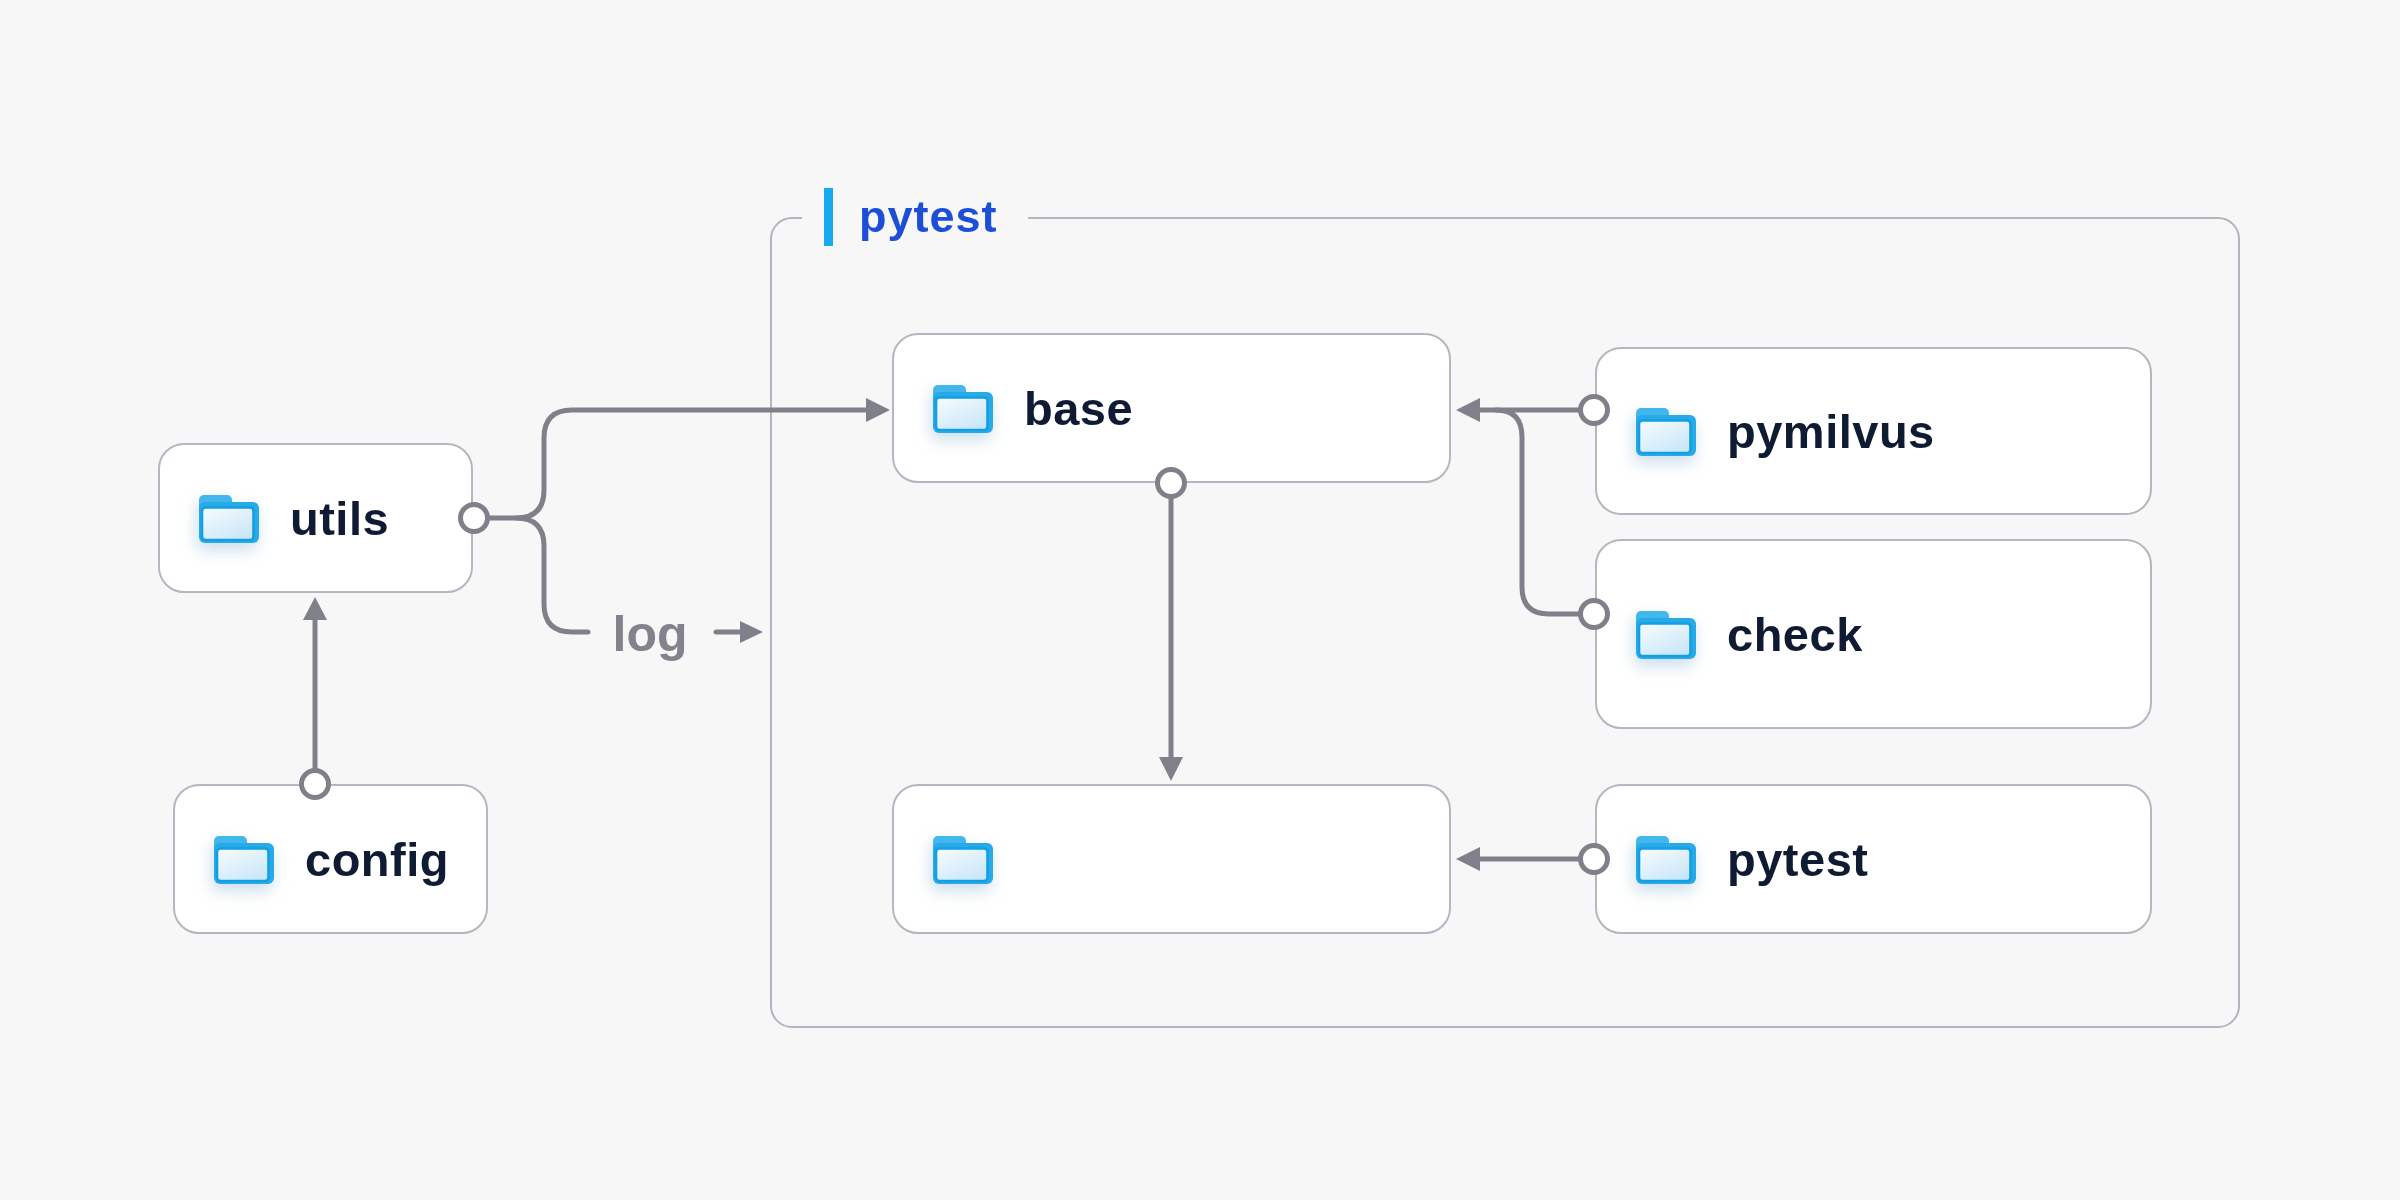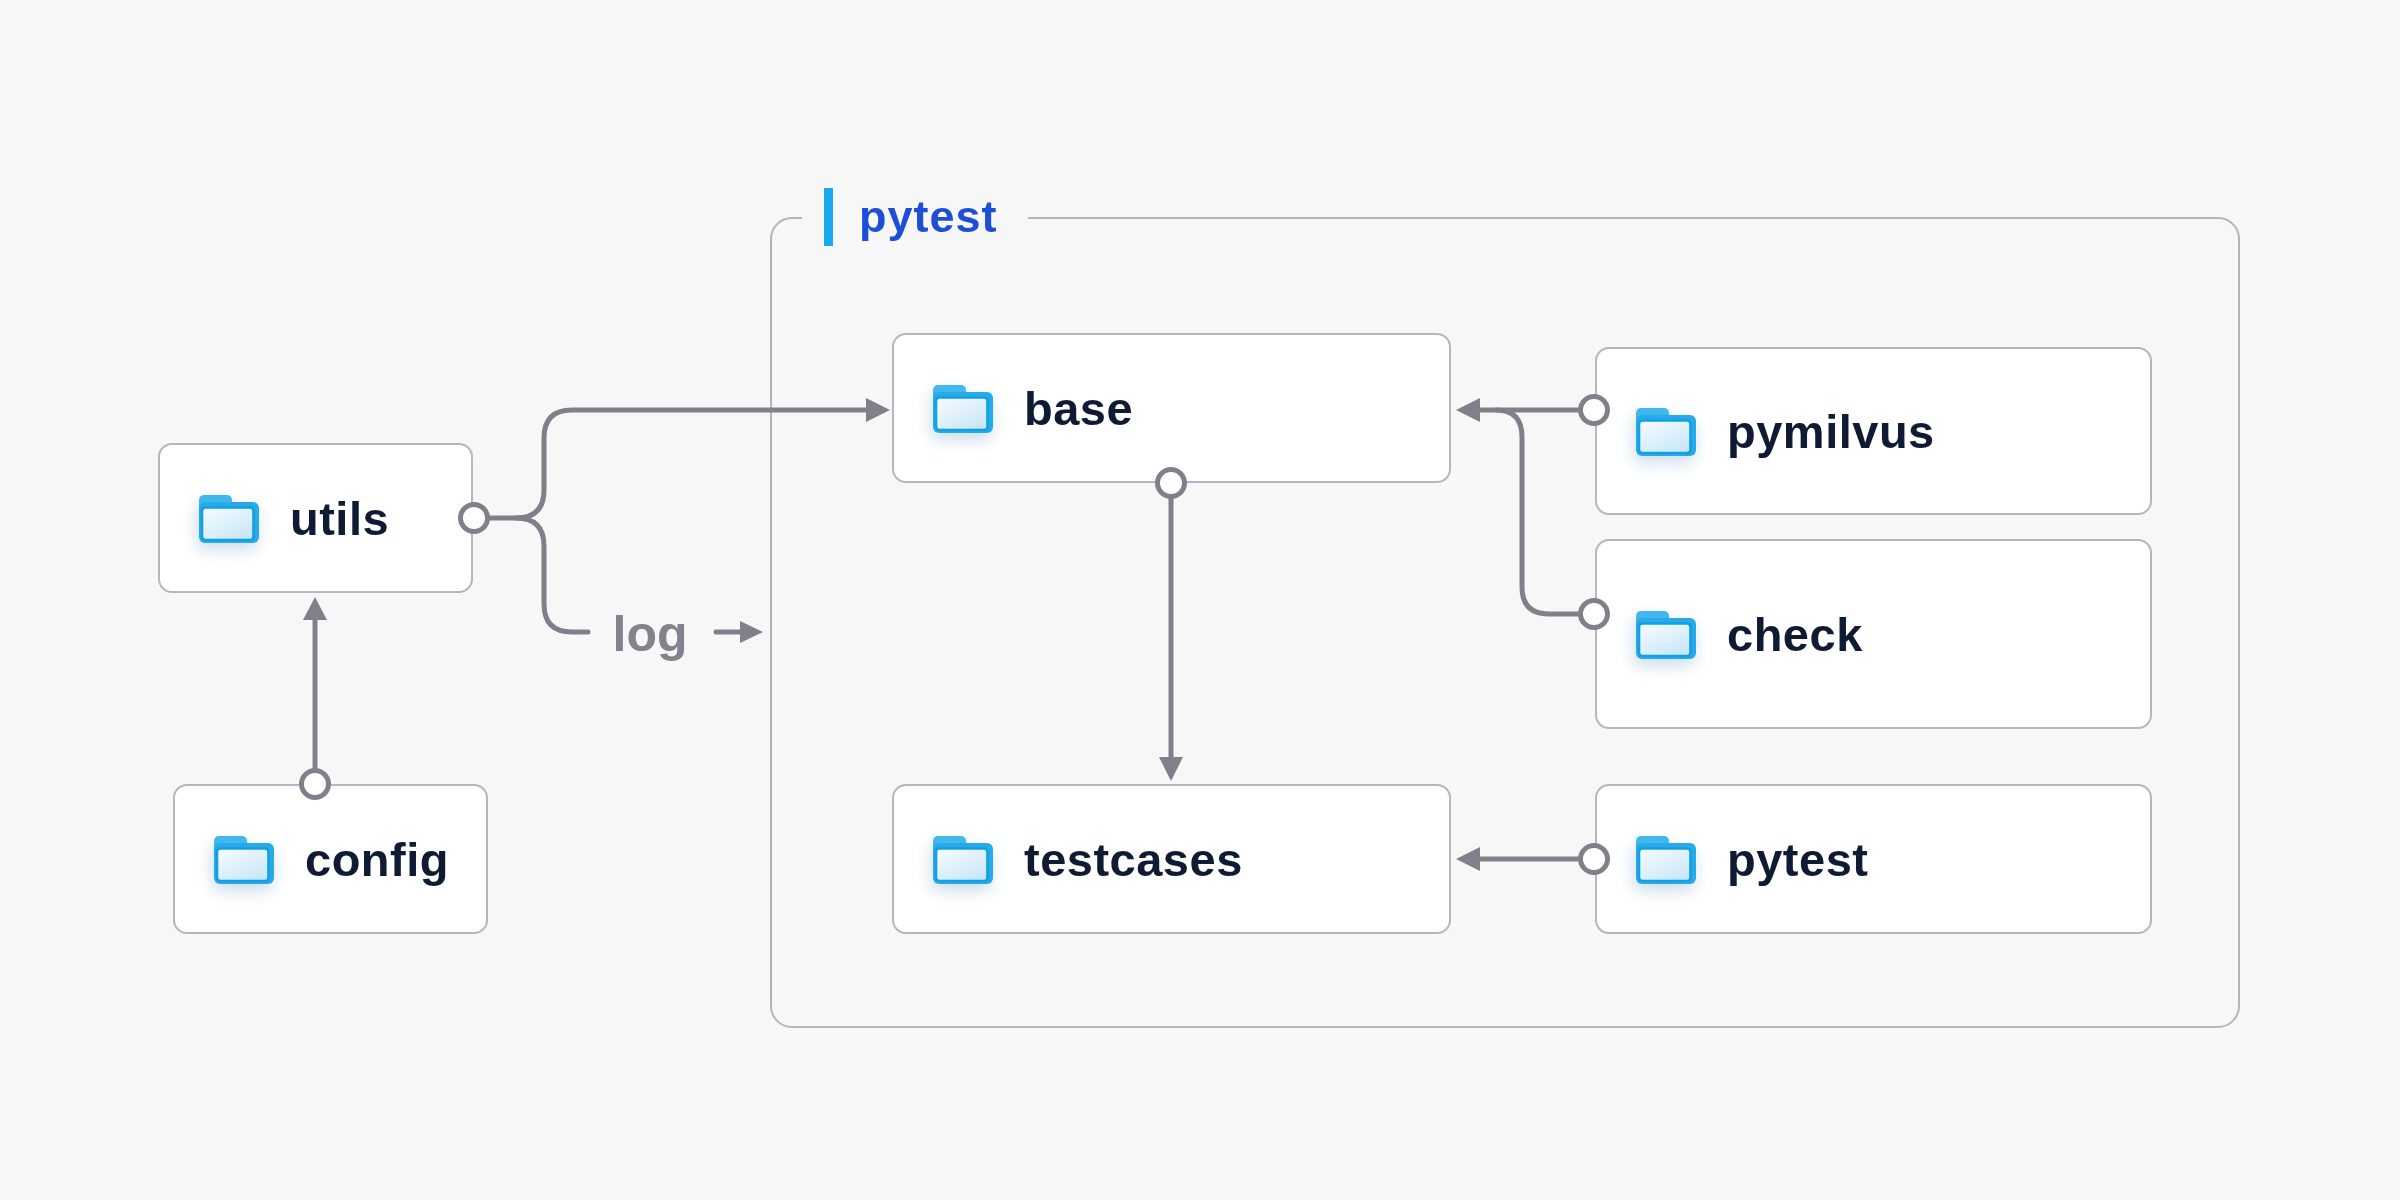--- a/index.html
+++ b/index.html
@@ -20,21 +20,21 @@
     background:#f7f7f8;padding:6px 30px 6px 22px;
   }
   .container-label .bar{
     width:9px;height:58px;background:#18aaee;margin-right:26px;
   }
   .container-label .txt{
     font-size:45px;font-weight:700;color:#1d4ed8;letter-spacing:1px;
   }
   .node{
     position:absolute;background:#ffffff;
-    border:2px solid #b6b6c2;border-radius:14px;
+    border:2px solid #b6b6c2;border-radius:26px;
     display:flex;align-items:center;padding-left:36px;
     box-sizing:border-box;
   }
   .node .label{
     margin-left:28px;font-size:47px;font-weight:700;
     color:#0e1b33;letter-spacing:.5px;white-space:nowrap;
   }
   .node svg.folder{
     filter:drop-shadow(-2px 7px 8px rgba(110,160,200,.35));
     flex:0 0 auto;
@@ -114,21 +114,20 @@
   </svg>
   <span class="label">check</span>
 </div>
 
 <div class="node" id="node-testcases">
   <svg class="folder" width="66" height="53" viewBox="0 0 66 53">
     <rect x="3" y="3" width="33" height="24" rx="5" fill="#41b7ec"></rect>
     <rect x="3" y="10" width="60" height="41" rx="6" fill="#27abe8"></rect>
     <rect x="6" y="15.5" width="51.5" height="32.5" rx="3.5" fill="url(#folderGrad)" stroke="#129fe3" stroke-width="2.6"></rect>
   </svg>
-  <span class="label">testcases</span>
 </div>
 
 <div class="node" id="node-common">
   <svg class="folder" width="66" height="53" viewBox="0 0 66 53">
     <rect x="3" y="3" width="33" height="24" rx="5" fill="#41b7ec"></rect>
     <rect x="3" y="10" width="60" height="41" rx="6" fill="#27abe8"></rect>
     <rect x="6" y="15.5" width="51.5" height="32.5" rx="3.5" fill="url(#folderGrad)" stroke="#129fe3" stroke-width="2.6"></rect>
   </svg>
   <span class="label">pytest</span>
 </div>

